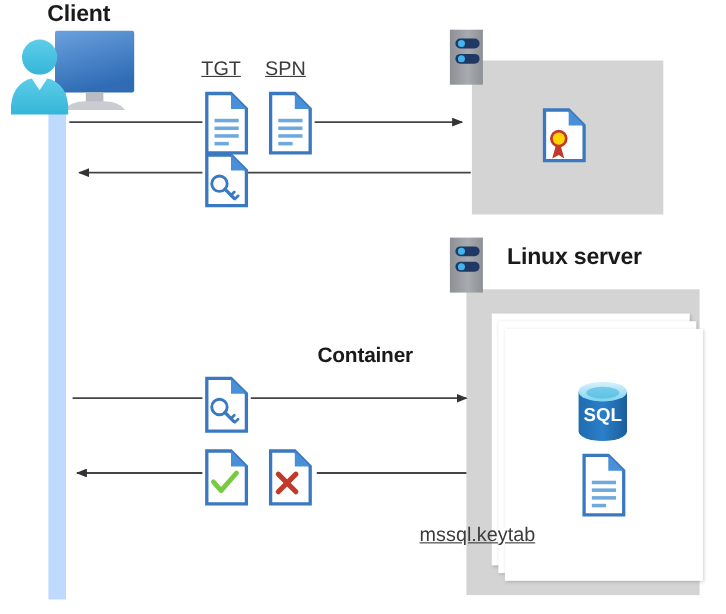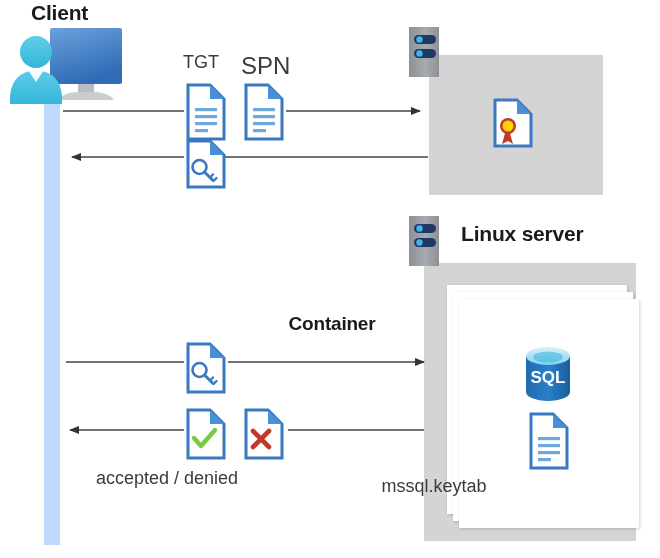--- a/index.html
+++ b/index.html
@@ -22,24 +22,25 @@
 
   
   .title-bold {
     font-weight: bold;
     color: #1a1a1a;
     letter-spacing: -0.2px;
   }
   .lbl {
     color: #3b3b3b;
     font-weight: normal;
+    text-decoration: underline;
   }
 
   #client-title {
-    left: 31px; top: 1px;
+    left: 43px; top: 1px;
     font-size: 21px;
   }
   #dc-title {
     left: 461px; top: 3px;
     font-size: 19px;
     line-height: 25px;
     width: 160px;
   }
   #linux-title {
     left: 461px; top: 222px;
@@ -52,21 +53,21 @@
     font-size: 19px;
     padding-left: 82px;
     box-sizing: border-box;
   }
   #tgt-label {
     left: 183px; top: 52px;
     font-size: 18px;
   }
   #spn-label {
     left: 241px; top: 52px;
-    font-size: 24px;
+    font-size: 18px;
   }
   #accepted-denied-label {
     left: 0; top: 468px;
     width: 660px;
     padding-right: 326px;
     box-sizing: border-box;
     text-align: center;
     font-size: 18px;
   }
   #keytab-label {
@@ -268,17 +269,16 @@
 
 
   <div class="abs title-bold" id="linux-title">Linux server</div>
 
   <div class="abs title-bold" id="container-title">Container</div>
 
   <div class="abs lbl" id="tgt-label">TGT</div>
 
   <div class="abs lbl" id="spn-label">SPN</div>
 
-  <div class="abs lbl" id="accepted-denied-label">accepted / denied</div>
 
   <div class="abs lbl" id="keytab-label">mssql.keytab</div>
 
 </div>
 
 </body></html>

